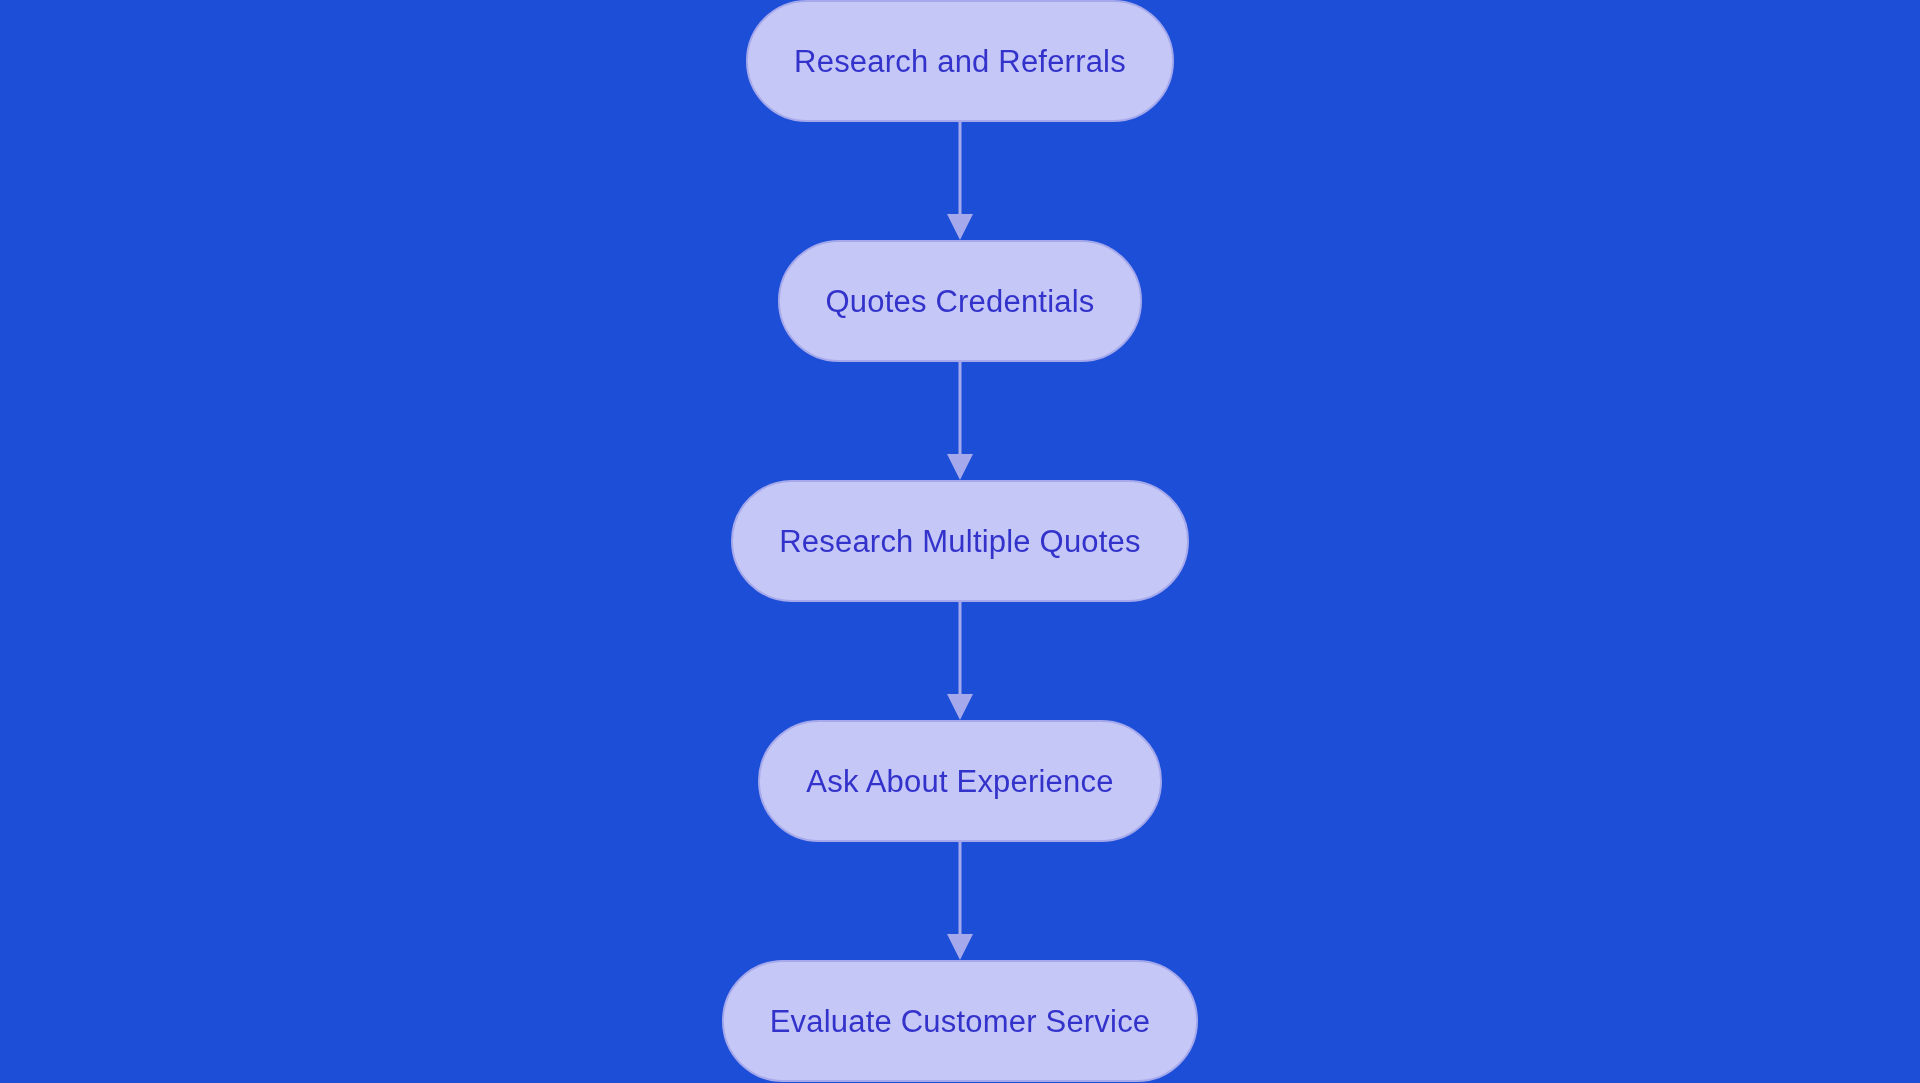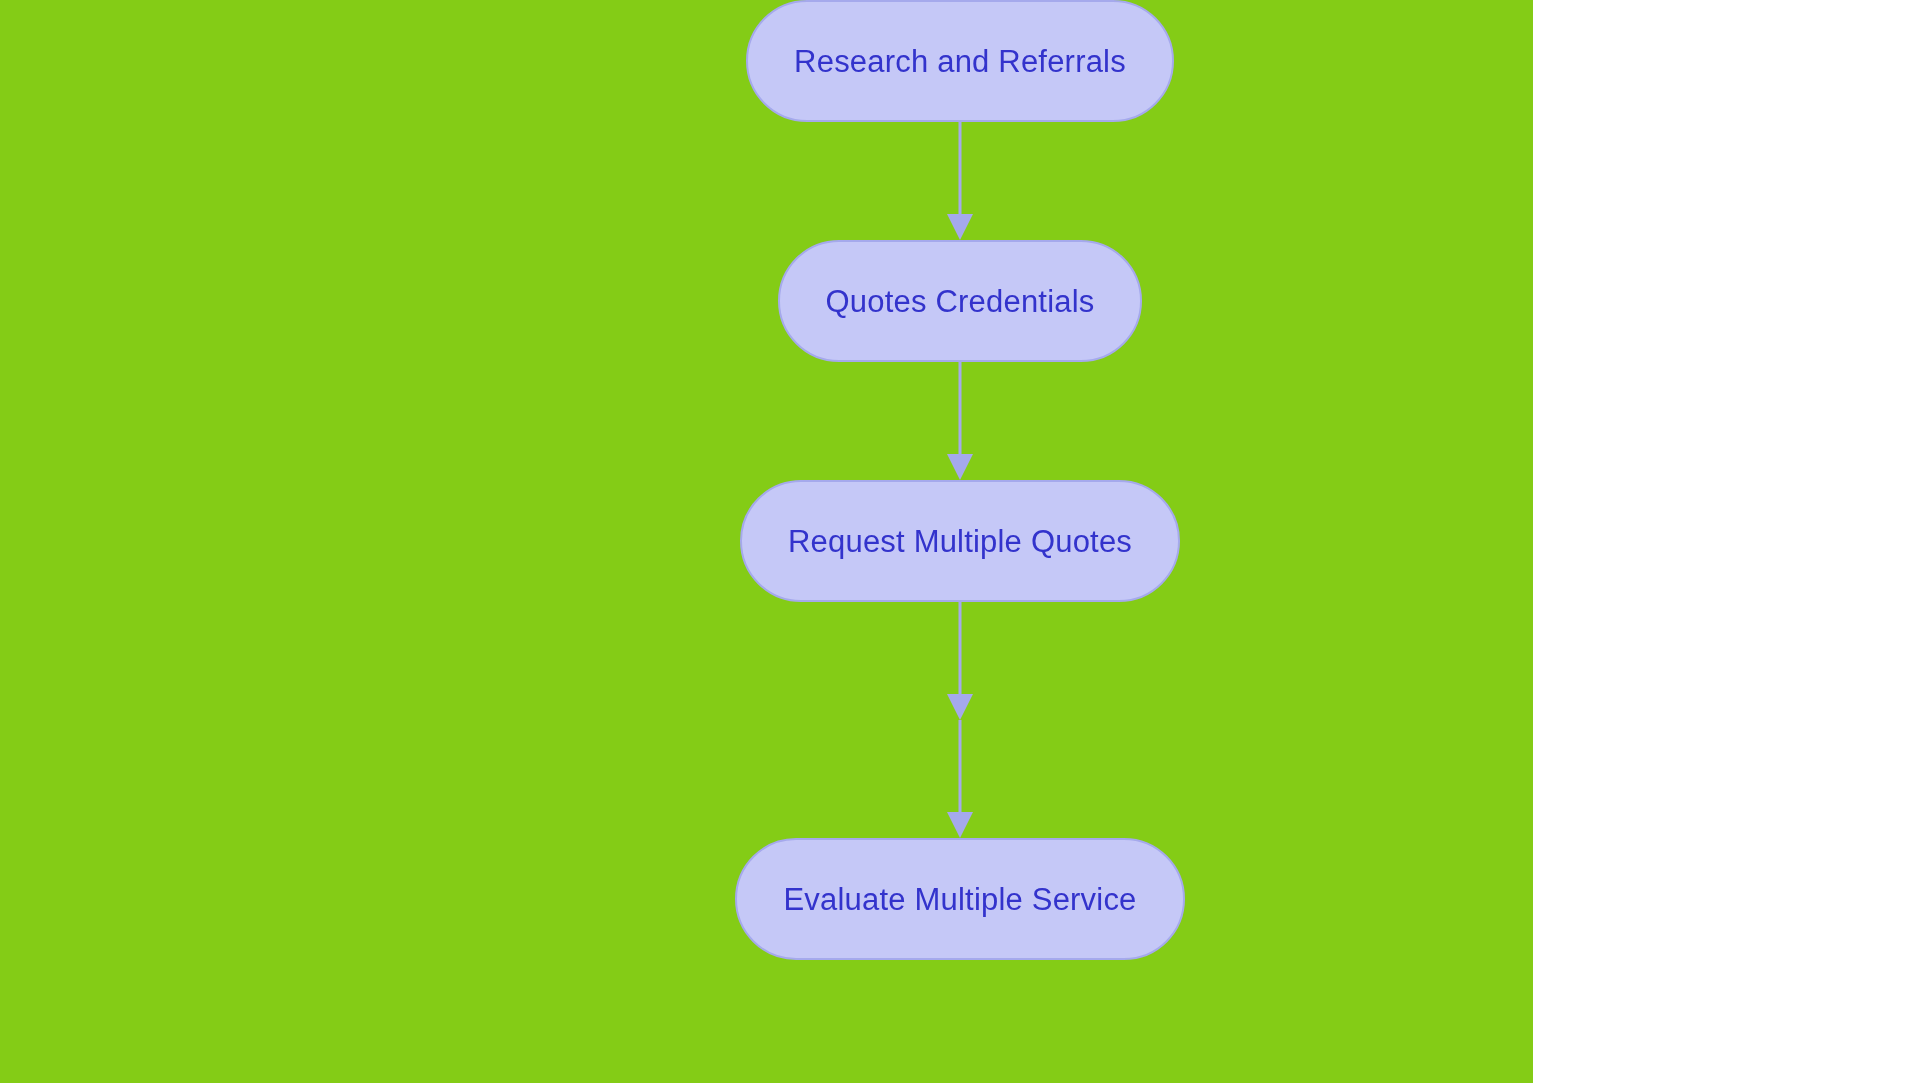--- a/index.html
+++ b/index.html
@@ -9,23 +9,23 @@
   }
   body {
     width: 1920px;
     height: 1083px;
     font-family: "Liberation Sans", sans-serif;
     overflow: hidden;
   }
 
   #flowchart {
     position: relative;
-    width: 1533px;
+    width: 1920px;
     height: 1083px;
-    background: #84cc16;
+    background: #1d4ed8;
   }
 
   .flow-column {
     position: absolute;
     left: 0;
     top: 0;
     width: 1920px;
     height: 1083px;
     display: flex;
     flex-direction: column;
@@ -103,32 +103,35 @@
     <div class="node">
       <span class="node-label">Quotes Credentials</span>
     </div>
 
     <div class="connector">
       <div class="connector-line"></div>
       <div class="connector-head"></div>
     </div>
 
     <div class="node">
-      <span class="node-label">Request Multiple Quotes</span>
+      <span class="node-label">Research Multiple Quotes</span>
     </div>
 
     <div class="connector">
       <div class="connector-line"></div>
       <div class="connector-head"></div>
     </div>
 
+    <div class="node">
+      <span class="node-label">Ask About Experience</span>
+    </div>
 
     <div class="connector">
       <div class="connector-line"></div>
       <div class="connector-head"></div>
     </div>
 
     <div class="node">
-      <span class="node-label">Evaluate Multiple Service</span>
+      <span class="node-label">Evaluate Customer Service</span>
     </div>
 
   </div>
 </div>
 
 </body></html>

